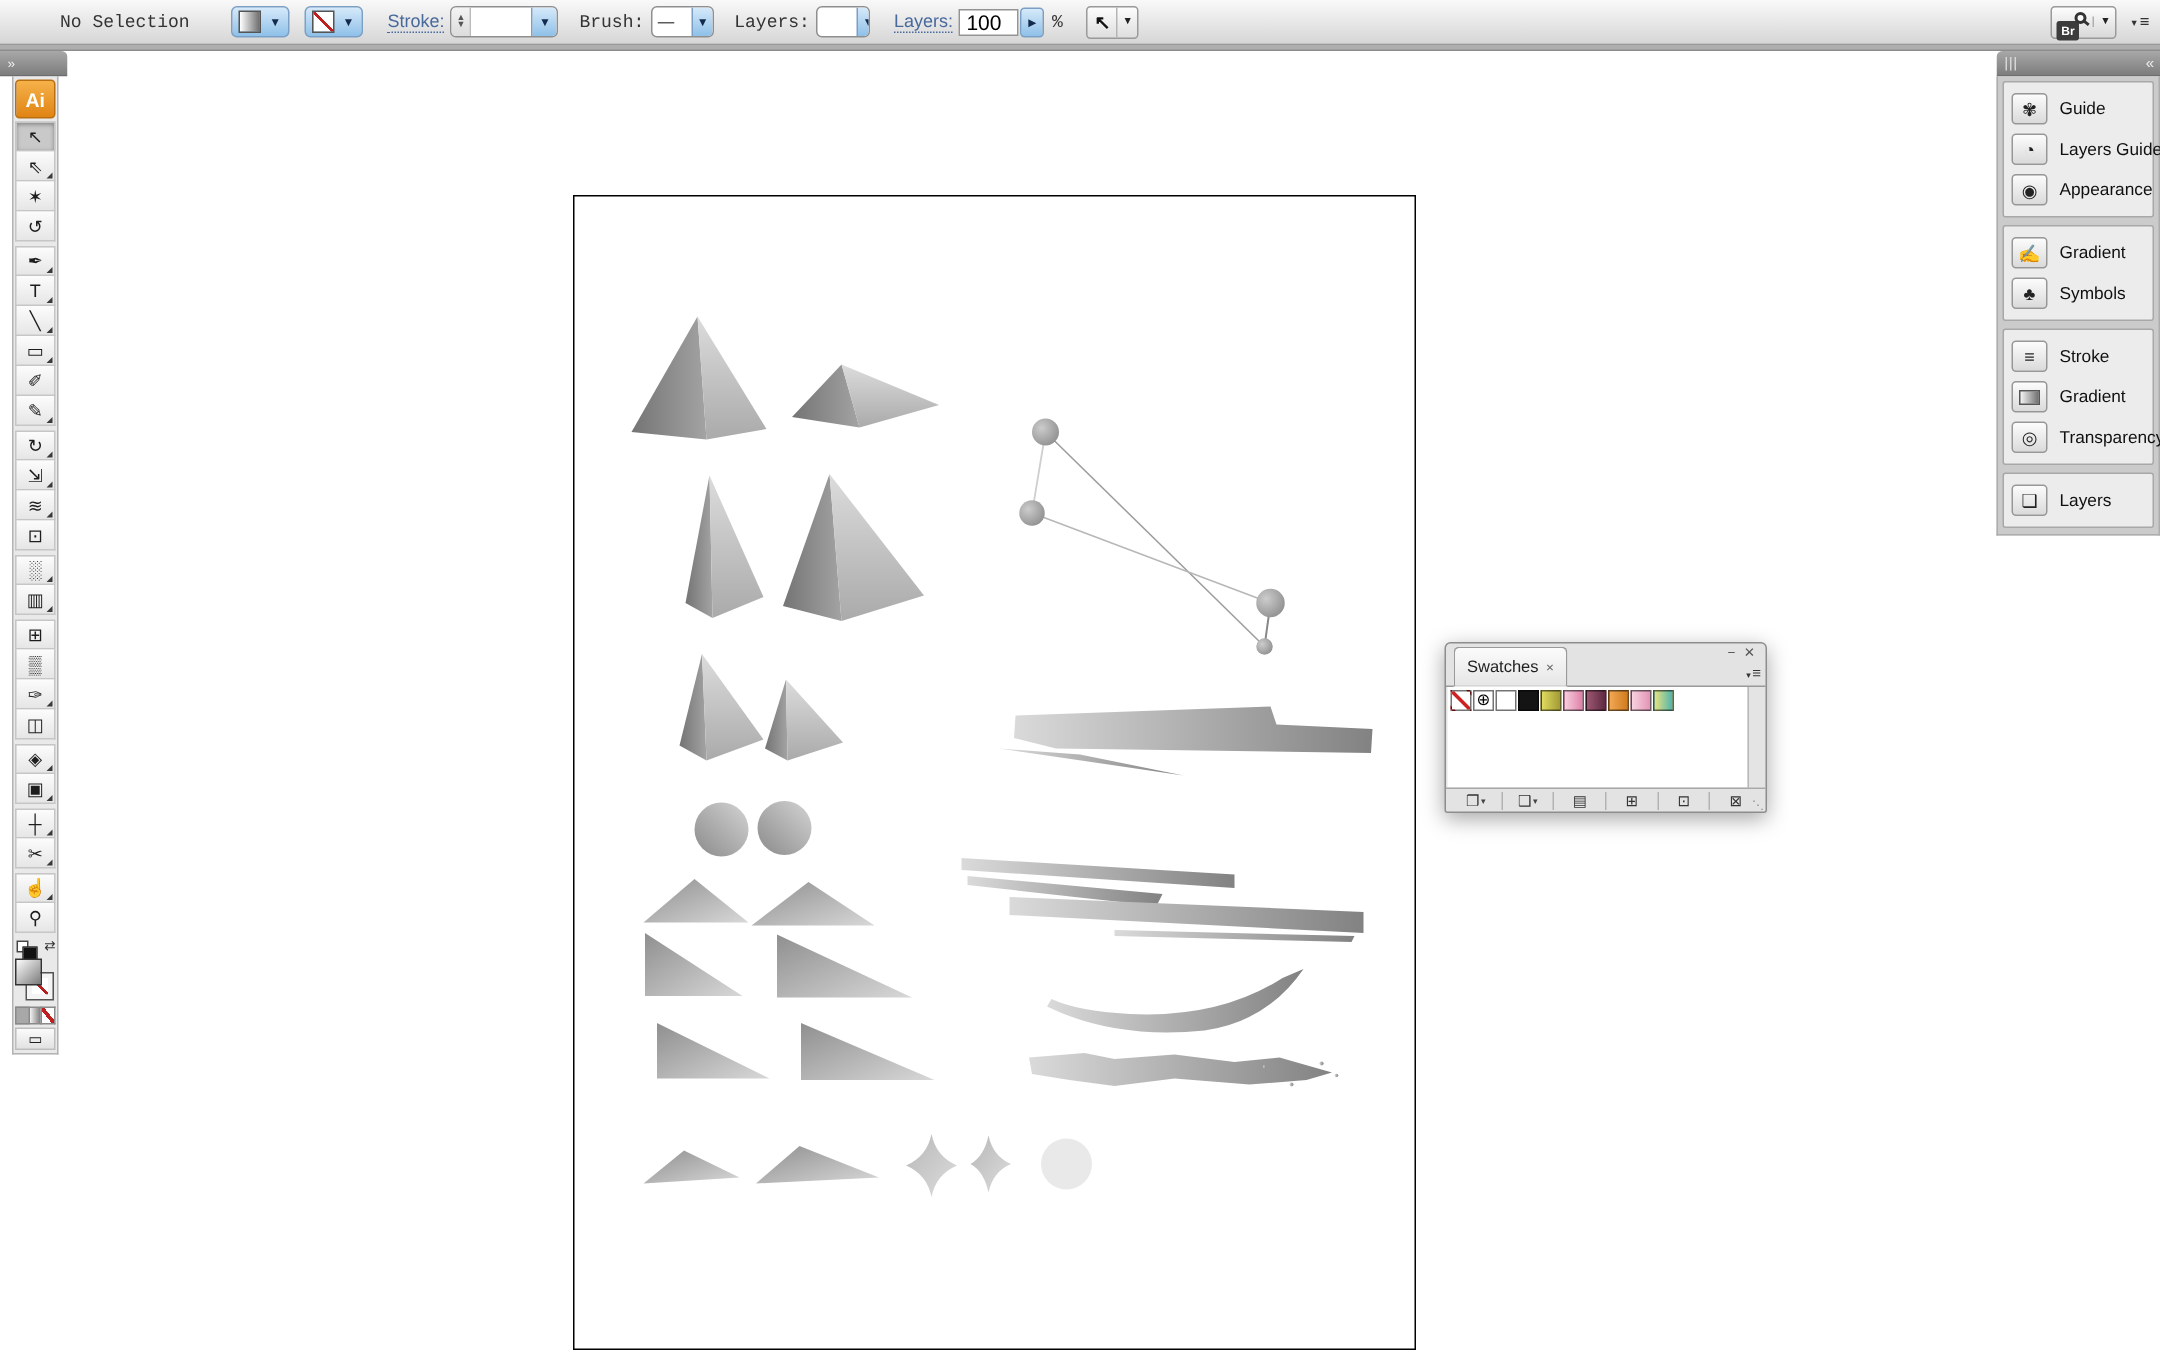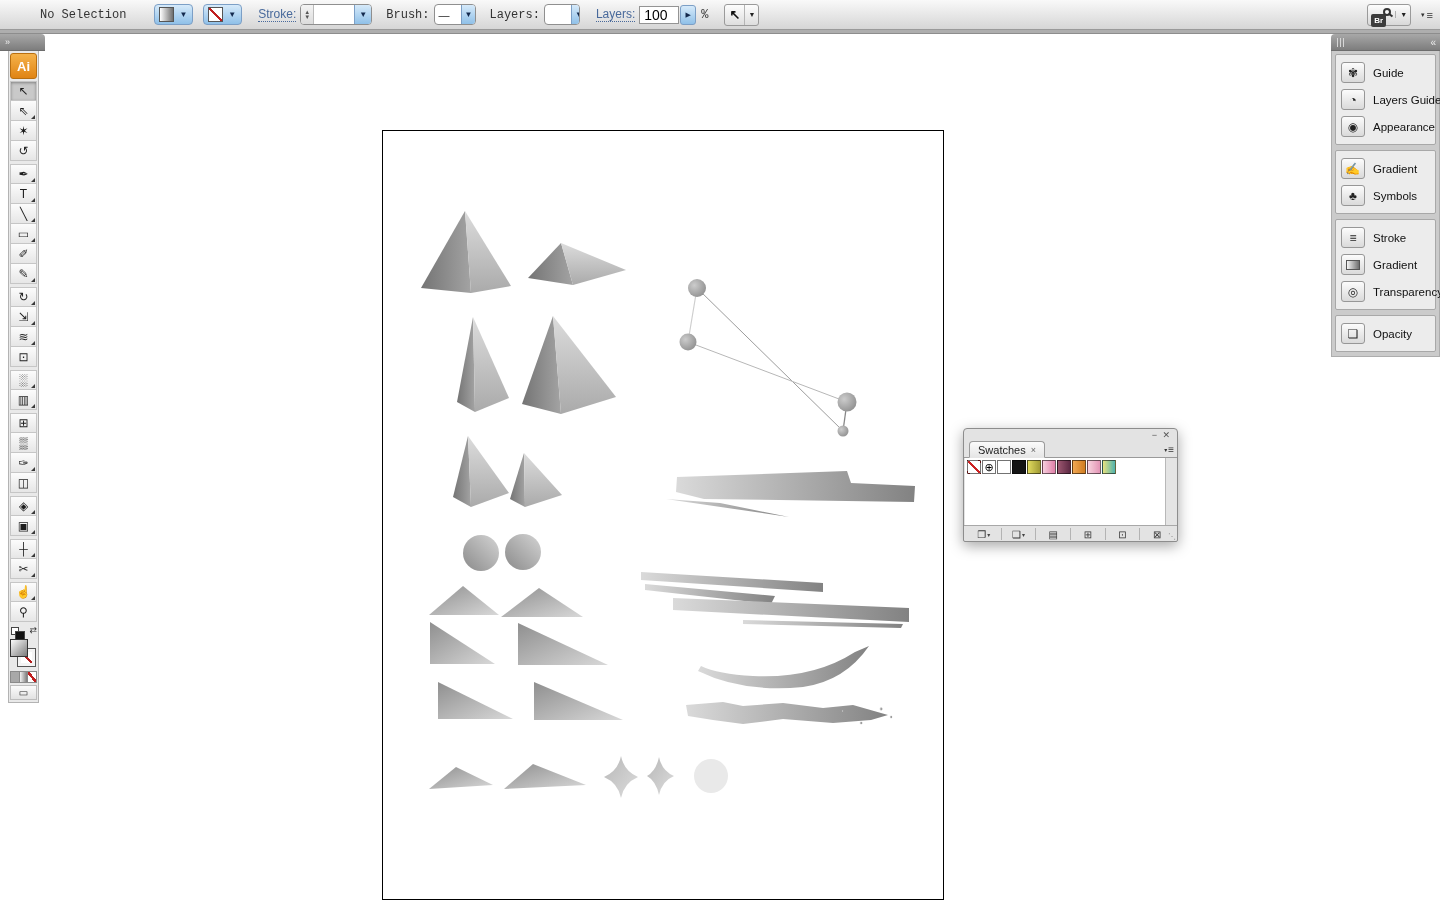--- a/index.html
+++ b/index.html
@@ -116,21 +116,21 @@
     background:#fff; border:1px solid #000; }
 
   
   .swatches { position:absolute; left:963px; top:428px; width:215px; height:114px;
     background:#e3e3e3; border:1px solid #8d8d8d; border-radius:4px 4px 2px 2px;
     box-shadow:0 4px 14px rgba(0,0,0,.35); z-index:40; font-size:11px; }
   .sw-titlebar { height:12px; position:relative; }
   .sw-winbtn { position:absolute; top:0px; font-size:9px; color:#555; cursor:pointer; line-height:12px; }
   .sw-min { right:20px; } .sw-close { right:7px; }
   .sw-tabrow { height:17px; position:relative; border-bottom:1px solid #9a9a9a; }
-  .sw-tab { position:absolute; left:5px; bottom:-1px; height:17px; padding:0 8px;
+  .sw-tab { position:absolute; left:5px; bottom:-1px; height:27px; padding:0 8px;
     background:linear-gradient(#fbfbfb,#e6e6e6); border:1px solid #9a9a9a; border-bottom:1px solid #e6e6e6;
     border-radius:4px 4px 0 0; display:flex; align-items:center; font-size:11px; color:#222; cursor:pointer; }
   .sw-tab .x { margin-left:5px; font-size:9px; color:#666; }
   .sw-menu { position:absolute; right:4px; bottom:2px; display:flex; align-items:center;
     color:#333; cursor:pointer; }
   .sw-menu .v { font-size:6px; margin-right:1px; } .sw-menu .l { font-size:10px; letter-spacing:-1px; }
   .sw-body { height:67px; background:#fff; margin:0 1px; position:relative; padding:2px; }
   .sw-scroll { position:absolute; right:0; top:0; bottom:0; width:11px; background:#e4e4e4;
     border-left:1px solid #b8b8b8; cursor:pointer; }
   .sw-row { display:flex; }
@@ -358,21 +358,21 @@
         <span class="dock-label">Gradient</span>
       </div>
       <div class="dock-row">
         <span class="dock-icon">◎</span>
         <span class="dock-label">Transparency</span>
       </div>
     </div>
     <div class="dock-group">
       <div class="dock-row">
         <span class="dock-icon">❏</span>
-        <span class="dock-label">Opacity</span>
+        <span class="dock-label">Layers</span>
       </div>
     </div>
   </div>
 
 <div class="artboard">
 <svg width="562" height="770" viewBox="0 0 562 770">
   <defs>
     <linearGradient id="gDark" x1="0" y1="0" x2="1" y2="0">
       <stop offset="0" stop-color="#747474"></stop>
           <stop offset="1" stop-color="#a3a3a3"></stop>

